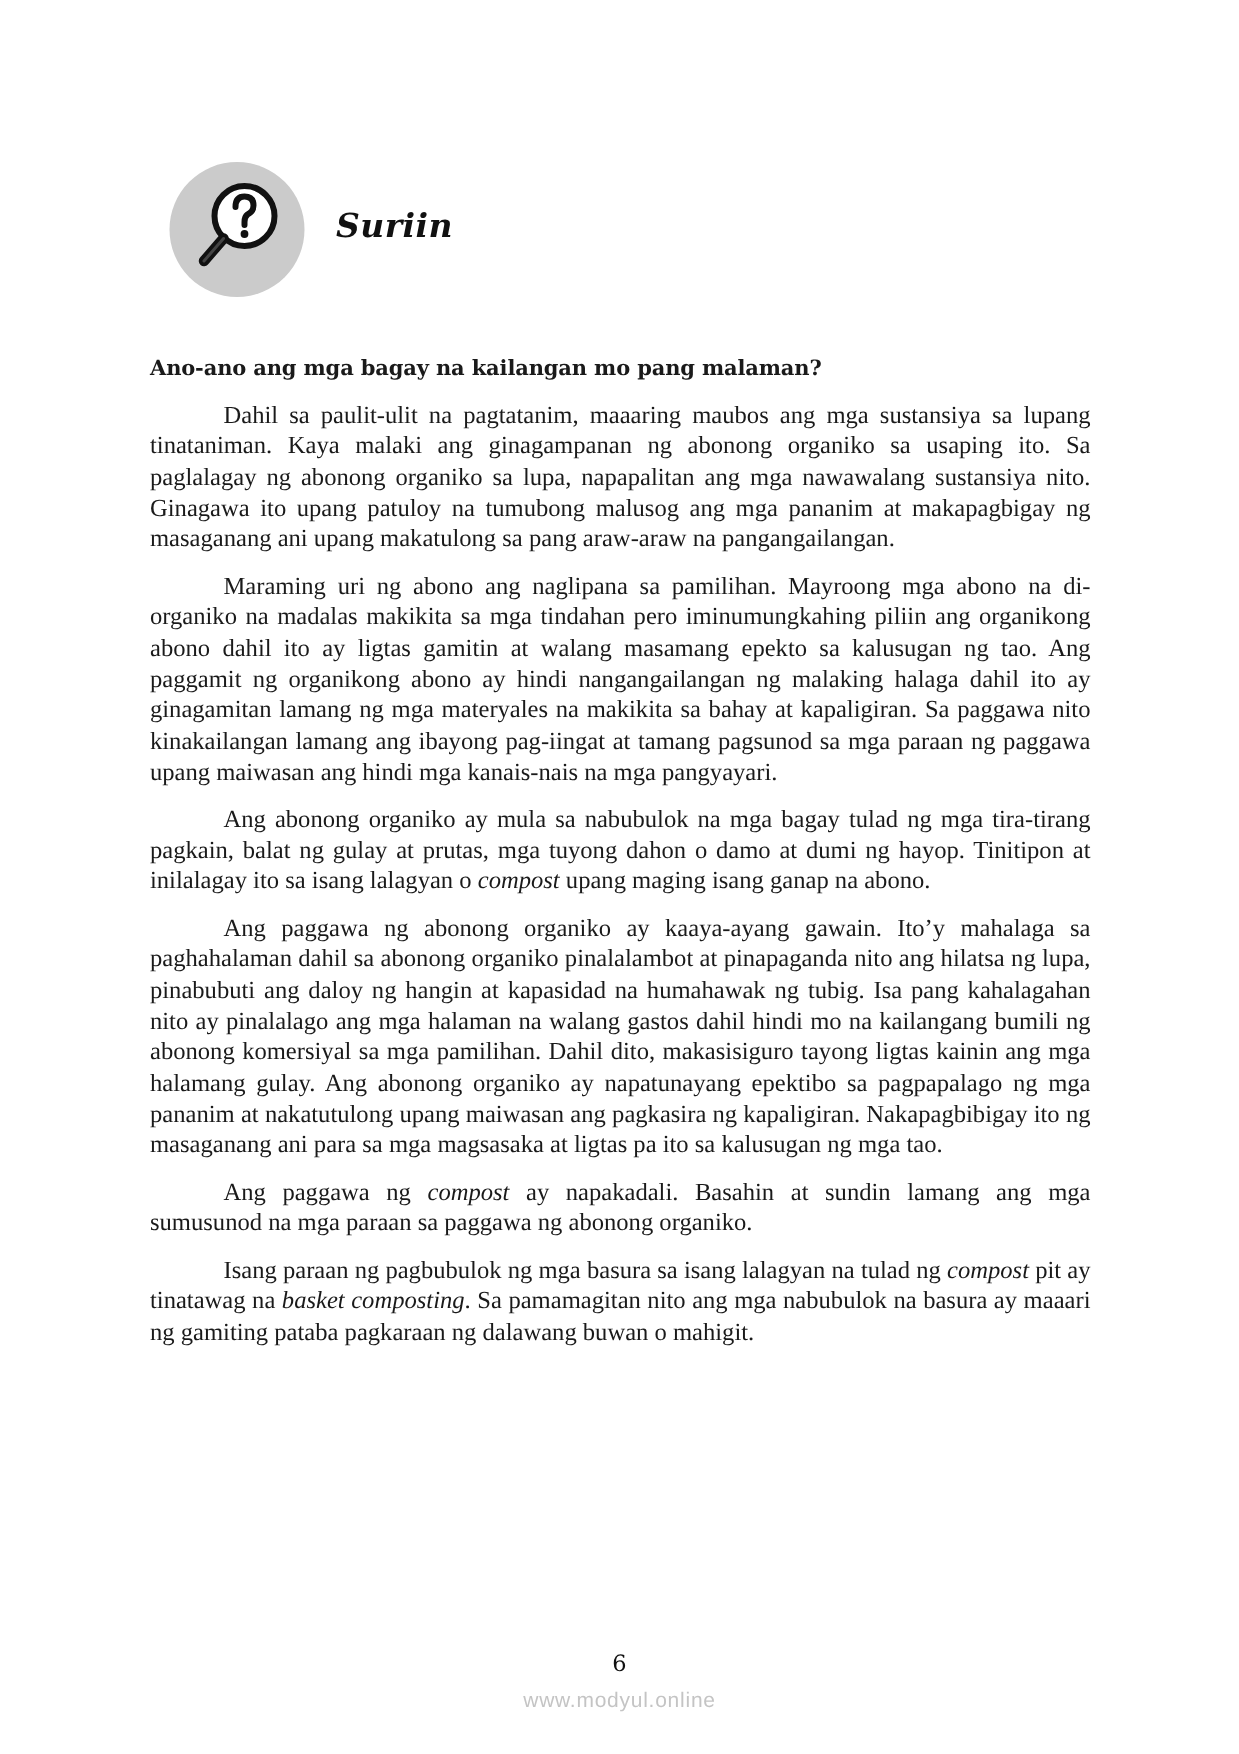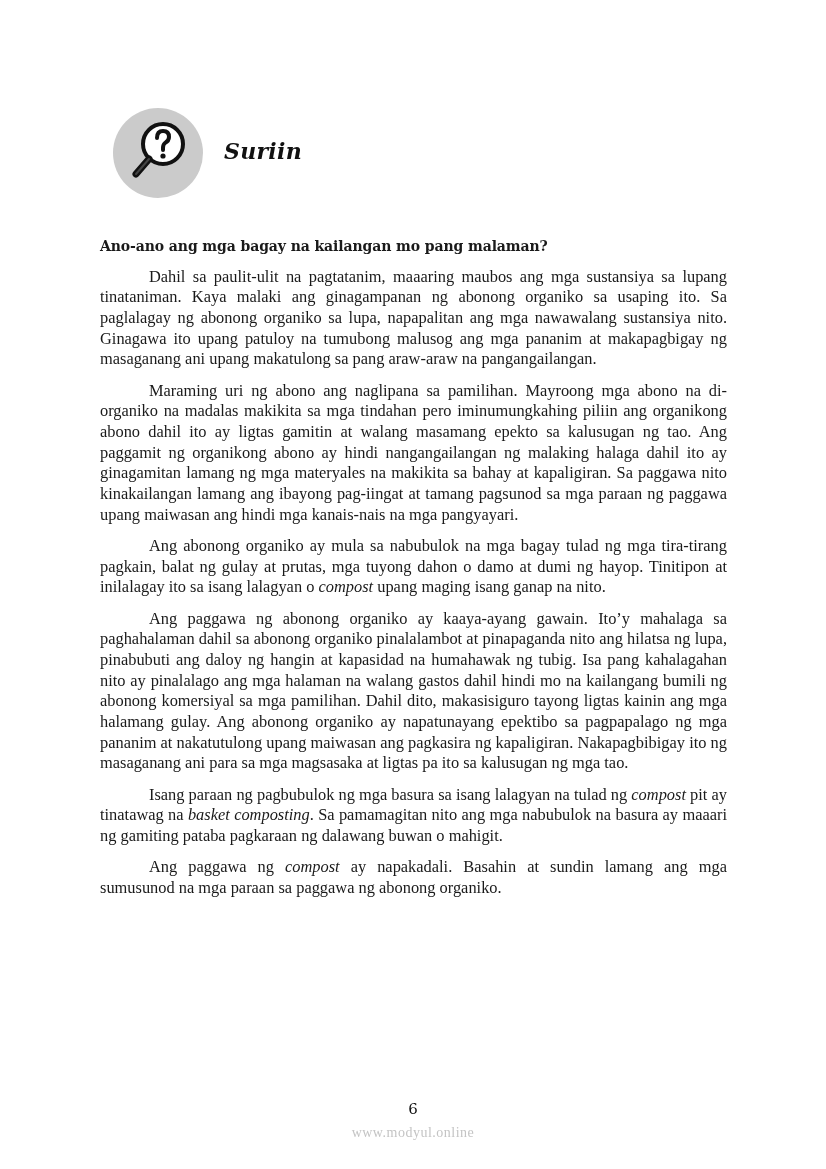--- a/index.html
+++ b/index.html
@@ -6,42 +6,42 @@
     body { width: 826px; height: 1169px; position: relative; overflow: hidden; }
     .page { position: absolute; left: 0; top: 0; width: 826px; height: 875px; background: #fff; }
     .icon-circle { position: absolute; left: 113px; top: 108px; width: 90px; height: 90px; border-radius: 50%; background: #cbcbcb; }
     .icon-circle svg { position: absolute; left: 0; top: 0; }
     .section-title { position: absolute; left: 224px; top: 138px; font-family: "DejaVu Serif", serif; font-weight: bold; font-style: italic; font-size: 22px; color: #111; letter-spacing: 0.3px; }
     .content { position: absolute; left: 100px; top: 216px; width: 627px; font-family: "DejaVu Serif", serif; font-size: 14.2px; line-height: 20.5px; color: #1a1a1a; margin-top: 20px; }
     .heading { font-weight: bold; font-size: 14px; margin: 0 0 10px 0; letter-spacing: -0.1px; }
     .para { text-align: justify; text-indent: 49px; margin: 0 0 10.5px 0; font-family: "Liberation Serif", serif; font-size: 16.4px; line-height: 20.7px; }
     .para em { }
     .page-number { position: absolute; left: 0; width: 826px; top: 1100px; text-align: center; font-family: "DejaVu Serif", serif; font-size: 15px; color: #111; }
-    .watermark { position: absolute; left: 0; width: 826px; top: 1125px; text-align: center; font-family: Liberation Serif, serif; font-size: 14px; color: #c4c4c4; letter-spacing: 0.5px; }
+    .watermark { position: absolute; left: 0; width: 826px; top: 1125px; text-align: center; font-family: Liberation Sans, sans-serif; font-size: 14px; color: #c4c4c4; letter-spacing: 0.5px; }
   </style>
 </head>
 <body>
 
 <div class="page">
   <div class="icon-circle">
     <svg width="90" height="90" viewBox="0 0 90 90">
       <circle cx="50" cy="36" r="20" fill="#ffffff" stroke="#111" stroke-width="4"></circle>
       <path d="M44 30 Q44 23 50 23 Q56 23 56 29 Q56 33 52 35 Q50 36.5 50 40 L50 42" fill="none" stroke="#111" stroke-width="4" stroke-linecap="round"></path>
       <circle cx="50" cy="48" r="2.6" fill="#111"></circle>
       <line x1="36" y1="51" x2="23" y2="66" stroke="#111" stroke-width="7" stroke-linecap="round"></line>
       <line x1="36" y1="51" x2="23" y2="66" stroke="#444" stroke-width="2" stroke-linecap="round"></line>
     </svg>
   </div>
   <div class="section-title">Suriin</div>
 
   <div class="content">
     <div class="heading">Ano-ano ang mga bagay na kailangan mo pang malaman?</div>
     <p class="para"><span>Dahil sa paulit-ulit na pagtatanim, maaaring maubos ang mga sustansiya sa lupang tinataniman. Kaya malaki ang ginagampanan ng abonong organiko sa usaping ito. Sa paglalagay ng abonong organiko sa lupa, napapalitan ang mga nawawalang sustansiya nito. Ginagawa ito upang patuloy na tumubong malusog ang mga pananim at makapagbigay ng masaganang ani upang makatulong sa pang araw-araw na pangangailangan.</span></p>
     <p class="para"><span>Maraming uri ng abono ang naglipana sa pamilihan. Mayroong mga abono na di-organiko na madalas makikita sa mga tindahan pero iminumungkahing piliin ang organikong abono dahil ito ay ligtas gamitin at walang masamang epekto sa kalusugan ng tao. Ang paggamit ng organikong abono ay hindi nangangailangan ng malaking halaga dahil ito ay ginagamitan lamang ng mga materyales na makikita sa bahay at kapaligiran. Sa paggawa nito kinakailangan lamang ang ibayong pag-iingat at tamang pagsunod sa mga paraan ng paggawa upang maiwasan ang hindi mga kanais-nais na mga pangyayari.</span></p>
-    <p class="para"><span>Ang abonong organiko ay mula sa nabubulok na mga bagay tulad ng mga tira-tirang pagkain, balat ng gulay at prutas, mga tuyong dahon o damo at dumi ng hayop. Tinitipon at inilalagay ito sa isang lalagyan o </span><em>compost</em><span> upang maging isang ganap na nito.</span></p>
+    <p class="para"><span>Ang abonong organiko ay mula sa nabubulok na mga bagay tulad ng mga tira-tirang pagkain, balat ng gulay at prutas, mga tuyong dahon o damo at dumi ng hayop. Tinitipon at inilalagay ito sa isang lalagyan o </span><em>compost</em><span> upang maging isang ganap na abono.</span></p>
     <p class="para"><span>Ang paggawa ng abonong organiko ay kaaya-ayang gawain. Ito’y mahalaga sa paghahalaman dahil sa abonong organiko pinalalambot at pinapaganda nito ang hilatsa ng lupa, pinabubuti ang daloy ng hangin at kapasidad na humahawak ng tubig. Isa pang kahalagahan nito ay pinalalago ang mga halaman na walang gastos dahil hindi mo na kailangang bumili ng abonong komersiyal sa mga pamilihan. Dahil dito, makasisiguro tayong ligtas kainin ang mga halamang gulay. Ang abonong organiko ay napatunayang epektibo sa pagpapalago ng mga pananim at nakatutulong upang maiwasan ang pagkasira ng kapaligiran. Nakapagbibigay ito ng masaganang ani para sa mga magsasaka at ligtas pa ito sa kalusugan ng mga tao.</span></p>
+    <p class="para"><span>Ang paggawa ng </span><em>compost</em><span> ay napakadali. Basahin at sundin lamang ang mga sumusunod na mga paraan sa paggawa ng abonong organiko.</span></p>
     <p class="para"><span>Isang paraan ng pagbubulok ng mga basura sa isang lalagyan na tulad ng </span><em>compost</em><span> pit ay tinatawag na </span><em>basket composting</em><span>. Sa pamamagitan nito ang mga nabubulok na basura ay maaari ng gamiting pataba pagkaraan ng dalawang buwan o mahigit.</span></p>
-    <p class="para"><span>Ang paggawa ng </span><em>compost</em><span> ay napakadali. Basahin at sundin lamang ang mga sumusunod na mga paraan sa paggawa ng abonong organiko.</span></p>
   </div>
 
   <div class="page-number">6</div>
   <div class="watermark">www.modyul.online</div>
 </div>
 
 </body></html>

